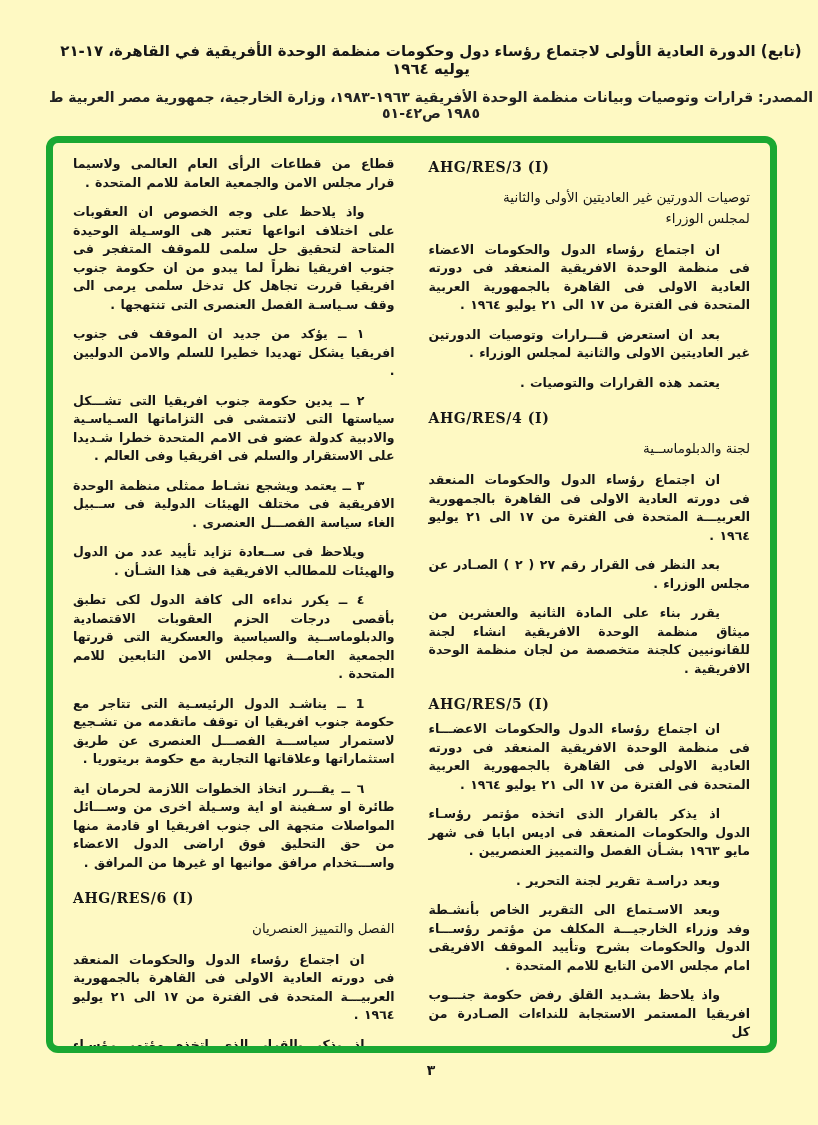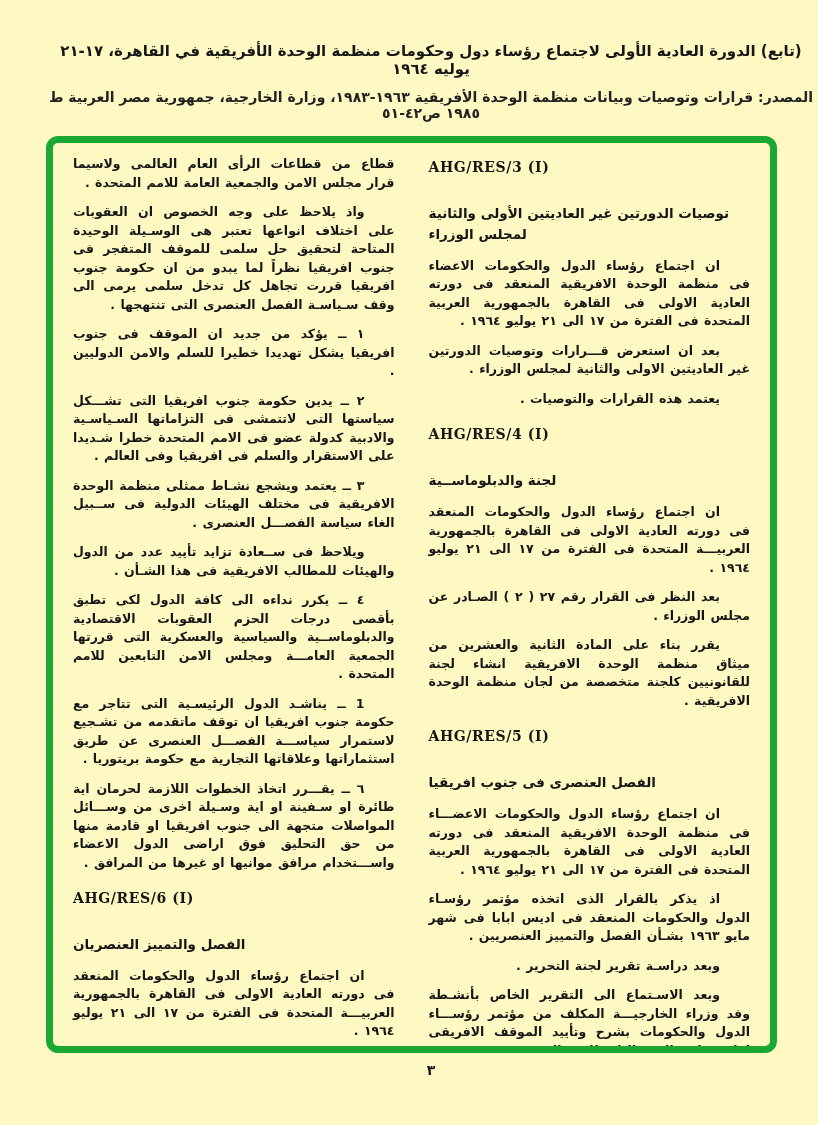--- a/index.html
+++ b/index.html
@@ -68,25 +68,25 @@
     direction: ltr;
     text-align: left;
     font-family: "DejaVu Serif", "Liberation Serif", serif;
     font-size: 14px;
     font-weight: bold;
     letter-spacing: 0.6px;
     margin: 18px 0 8px 0;
   }
   .col .res-code:first-child { margin-top: 4px; }
   .res-heading {
-    text-align: left;
-    font-weight: bold;
+    text-align: right;
+    font-weight: normal;
     font-size: 13.5px;
     line-height: 1.55;
-    margin: 28px 0 12px 0;
+    margin: 12px 0 12px 0;
     white-space: pre-line;
   }
   .para {
     font-size: 12.5px;
     font-weight: bold;
     line-height: 1.48;
     margin: 0 0 11px 0;
     text-indent: 30px;       
     word-spacing: 1px;
   }
@@ -121,21 +121,20 @@
 لمجلس الوزراء</div>
         <div class="para">ان اجتماع رؤساء الدول والحكومات الاعضاء فى منظمة الوحدة الافريقية المنعقد فى دورته العادية الاولى فى القاهرة بالجمهورية العربية المتحدة فى الفترة من ١٧ الى ٢١ يوليو ١٩٦٤ .</div>
         <div class="para">بعد ان استعرض قـــرارات وتوصيات الدورتين غير العاديتين الاولى والثانية لمجلس الوزراء .</div>
         <div class="para">يعتمد هذه القرارات والتوصيات .</div>
         <div class="res-code">AHG/RES/4 (I)</div>
         <div class="res-heading">لجنة والدبلوماســية</div>
         <div class="para">ان اجتماع رؤساء الدول والحكومات المنعقد فى دورته العادية الاولى فى القاهرة بالجمهورية العربيـــة المتحدة فى الفترة من ١٧ الى ٢١ يوليو ١٩٦٤ .</div>
         <div class="para">بعد النظر فى القرار رقم ٢٧ ( ٢ ) الصـادر عن مجلس الوزراء .</div>
         <div class="para">يقرر بناء على المادة الثانية والعشرين من ميثاق منظمة الوحدة الافريقية انشاء لجنة للقانونيين كلجنة متخصصة من لجان منظمة الوحدة الافريقية .</div>
         <div class="res-code">AHG/RES/5 (I)</div>
-        <div class="res-heading">الفصل العنصرى فى جنوب افريقيا</div>
         <div class="para">ان اجتماع رؤساء الدول والحكومات الاعضـــاء فى منظمة الوحدة الافريقية المنعقد فى دورته العادية الاولى فى القاهرة بالجمهورية العربية المتحدة فى الفترة من ١٧ الى ٢١ يوليو ١٩٦٤ .</div>
         <div class="para">اذ يذكر بالقرار الذى اتخذه مؤتمر رؤسـاء الدول والحكومات المنعقد فى اديس ابابا فى شهر مايو ١٩٦٣ بشـأن الفصل والتمييز العنصريين .</div>
         <div class="para">وبعد دراسـة تقرير لجنة التحرير .</div>
         <div class="para">وبعد الاسـتماع الى التقرير الخاص بأنشـطة وفد وزراء الخارجيـــة المكلف من مؤتمر رؤســـاء الدول والحكومات بشرح وتأييد الموقف الافريقى امام مجلس الامن التابع للامم المتحدة .</div>
         <div class="para">واذ يلاحظ بشـديد القلق رفض حكومة جنـــوب افريقيا المستمر الاستجابة للنداءات الصـادرة من كل</div>
       </div>
 
       <div class="col">
         <div class="para no-indent">قطاع من قطاعات الرأى العام العالمى ولاسيما قرار مجلس الامن والجمعية العامة للامم المتحدة .</div>
         <div class="para">واذ يلاحظ على وجه الخصوص ان العقوبات على اختلاف انواعها تعتبر هى الوسـيلة الوحيدة المتاحة لتحقيق حل سلمى للموقف المتفجر فى جنوب افريقيا نظراً لما يبدو من ان حكومة جنوب افريقيا قررت تجاهل كل تدخل سلمى يرمى الى وقف سـياسـة الفصل العنصرى التى تنتهجها .</div>

